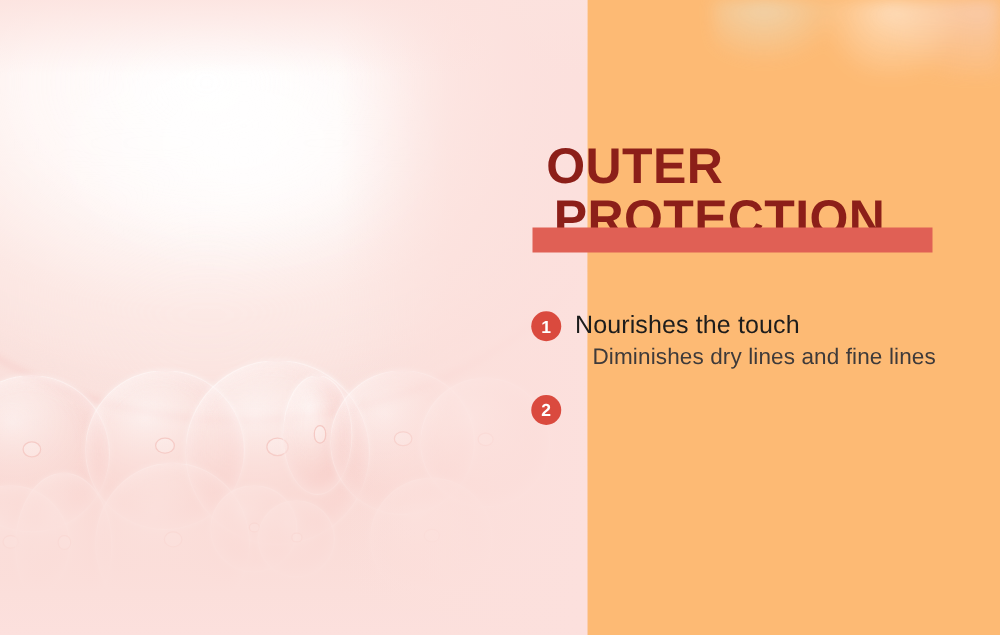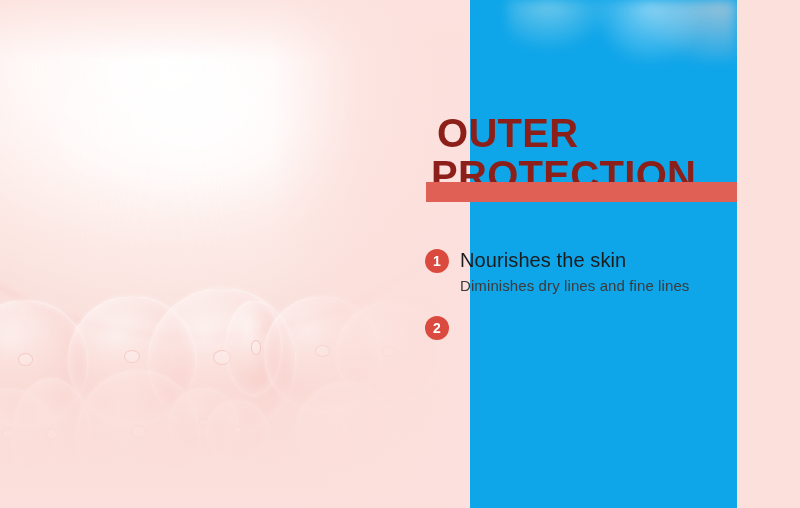--- a/index.html
+++ b/index.html
@@ -7,23 +7,23 @@
 
   html, body {
     width:800px; height:508px;
     overflow:hidden;
     background:#fbe0dc;
     font-family:"Liberation Sans", sans-serif;
   }
 
   #banner {
     position:relative;
-    width:737px; height:508px;
+    width:800px; height:508px;
     overflow:hidden;
-    background:#0ea5e9;
+    background:#fdba74;
   }
 
   
   #photo {
     position:absolute;
     left:0; top:0;
     width:470px; height:508px;
     overflow:hidden;
   }
 
@@ -126,21 +126,21 @@
 
   .title-line {
     font-size:40px;
     font-weight:bold;
     letter-spacing:0.3px;
     line-height:42px;
     color:#8c1f19;
     white-space:nowrap;
   }
   .title-line.l1 { margin-left:10px; }
-  .title-line.l2 { margin-left:4px;text-decoration:underline; }
+  .title-line.l2 { margin-left:16px;text-decoration:underline; }
 
   .title-bar {
     position:absolute;
     left:6px; top:182px;
     width:320px; height:20px;
     background:#e06055;
   }
 
   .list { position:absolute; left:0px; top:248px; width:380px; }
 
@@ -161,22 +161,22 @@
 
   .item-title {
     font-size:20px;
     color:#1c1c1c;
     line-height:24px;
     letter-spacing:0.1px;
   }
 
   .item-desc {
     margin-top:4px;
-    margin-left:0;
-    font-size:15px;
+    margin-left:14px;
+    font-size:18px;
     color:#3e3a3a;
     line-height:19px;
     letter-spacing:0.1px;
   }
 </style>
 </head>
 <body>
 
 <div id="banner">
 
@@ -214,21 +214,21 @@
       <div class="title-line l1">OUTER</div>
       <div class="title-line l2">PROTECTION</div>
     </div>
 
     <div class="title-bar"></div>
 
     <div class="list">
 
       <div class="item">
         <span class="badge">1</span>
-        <div class="item-title">Nourishes the skin</div>
+        <div class="item-title">Nourishes the touch</div>
         <div class="item-desc">Diminishes dry lines and fine lines</div>
       </div>
 
       <div class="item">
         <span class="badge">2</span>
       </div>
 
     </div>
   </div>
 

